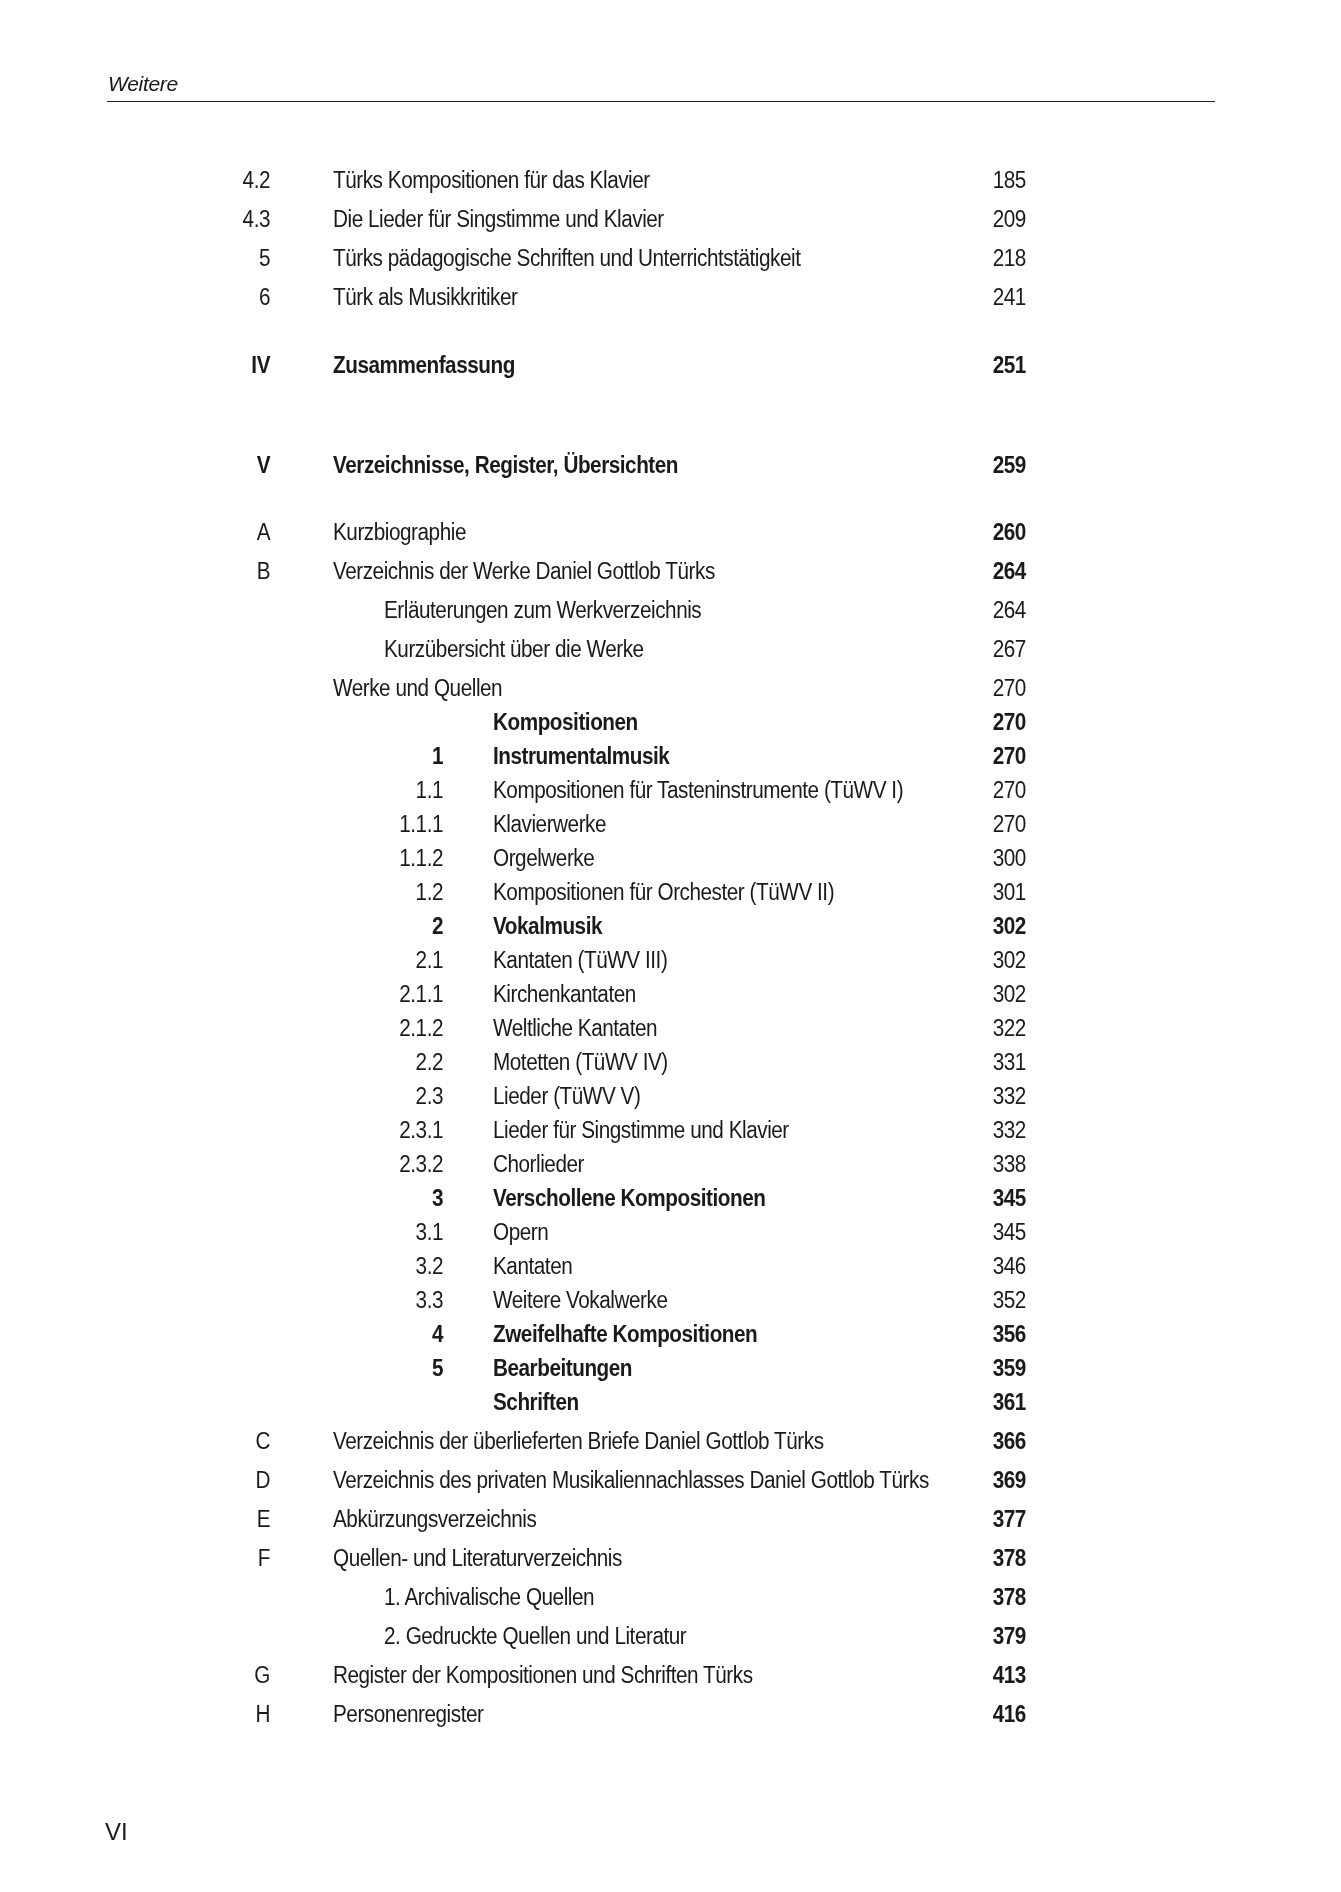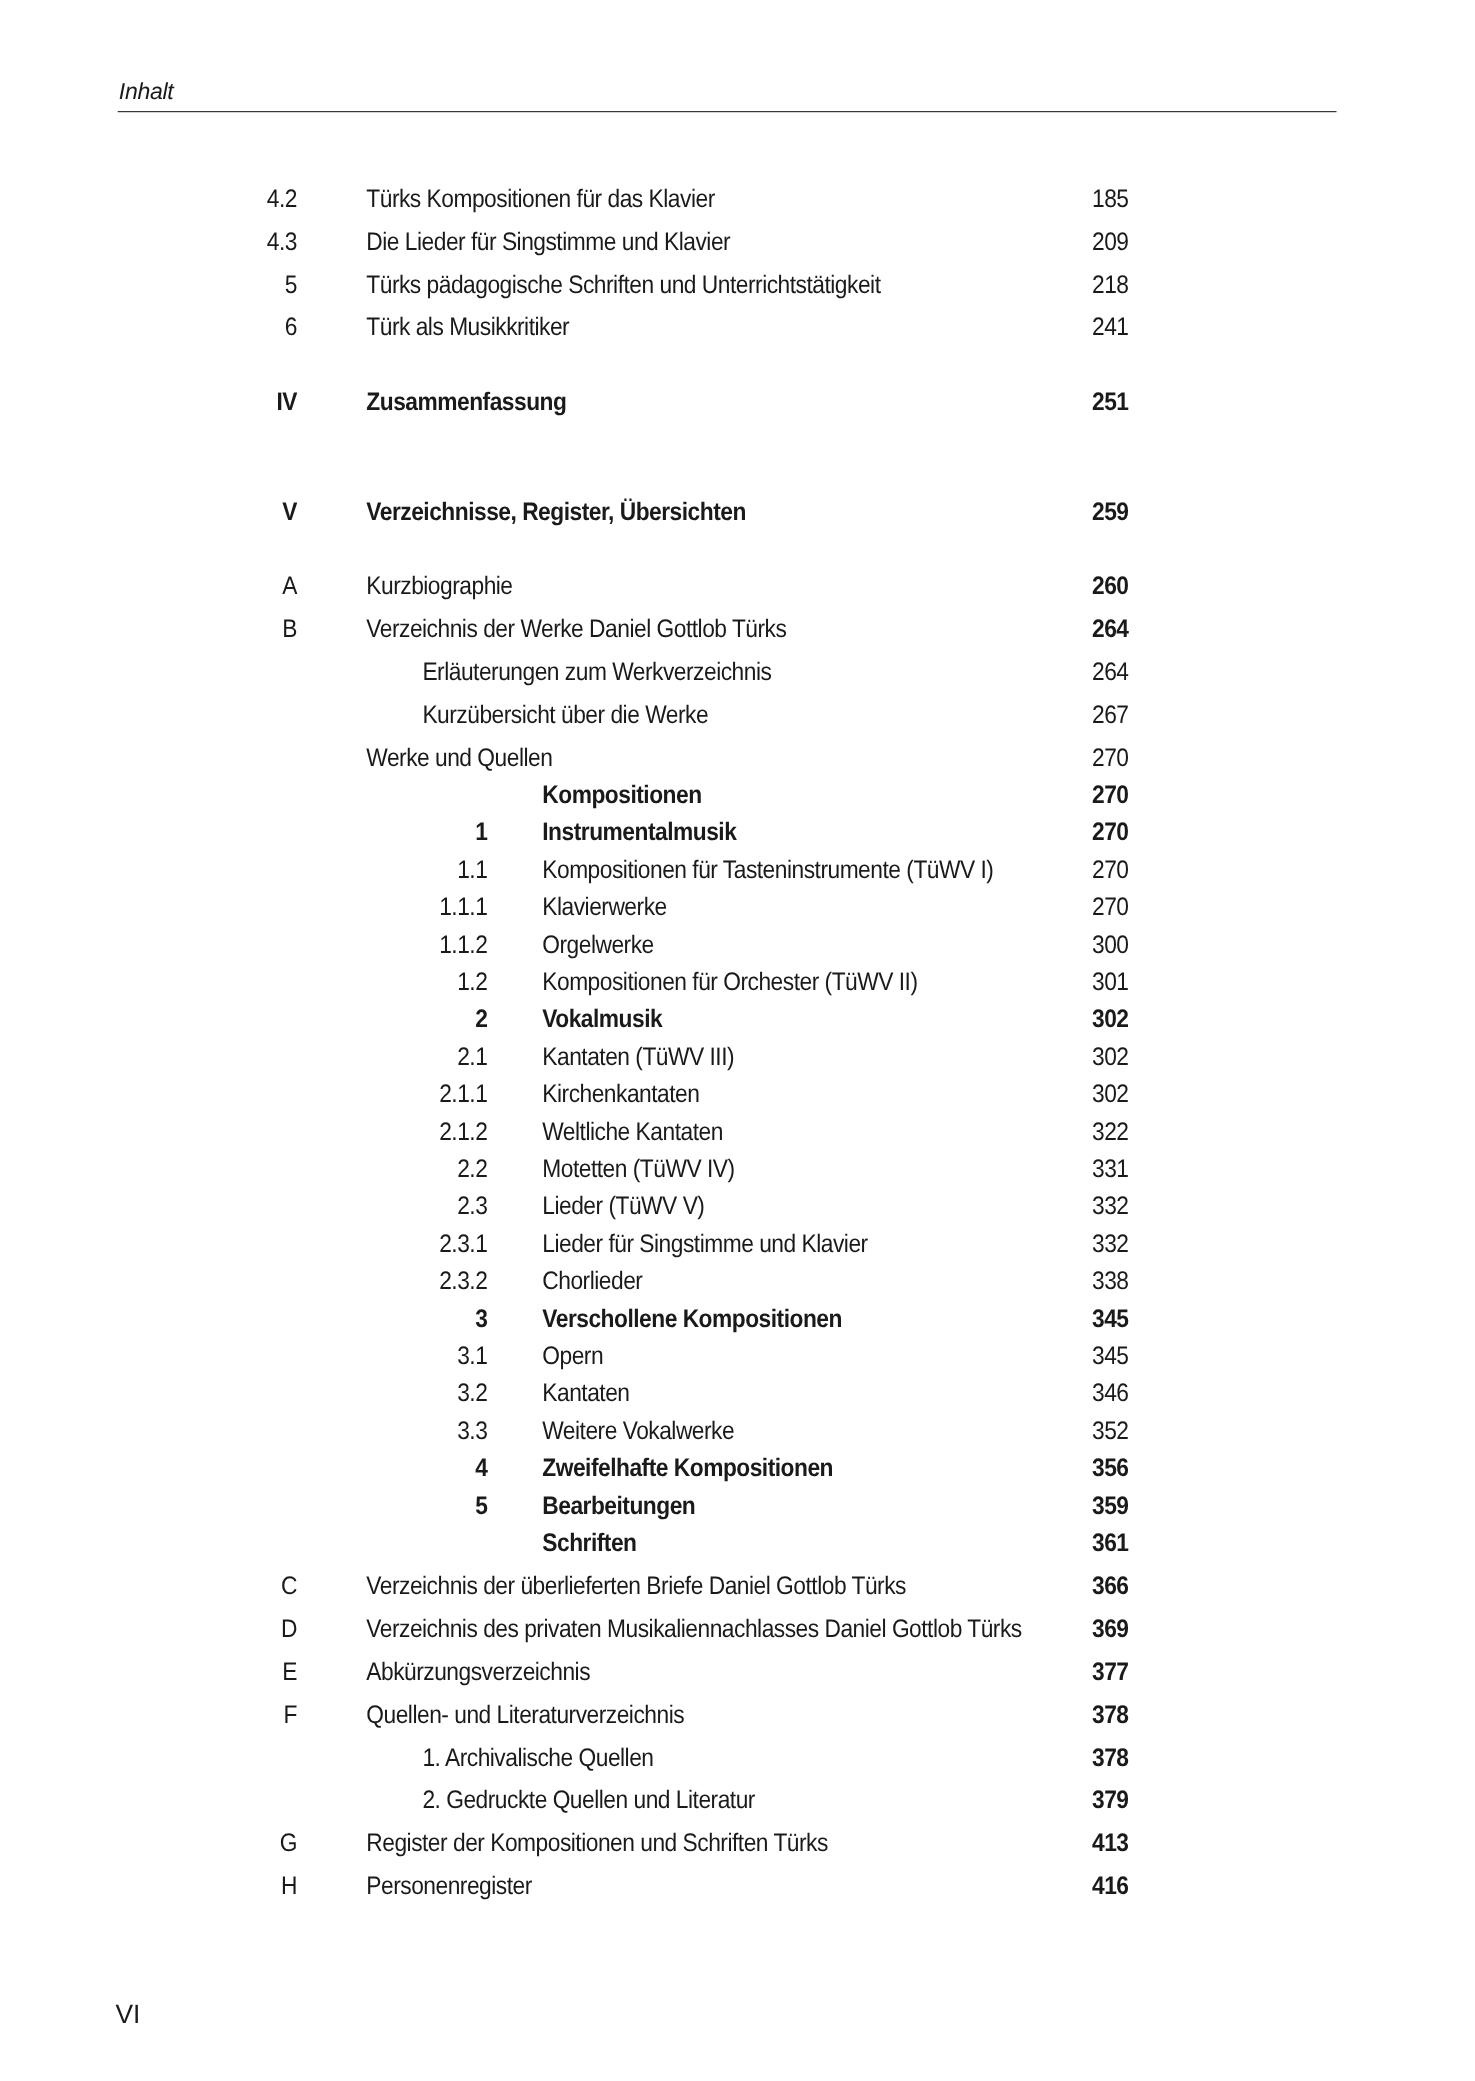--- a/index.html
+++ b/index.html
@@ -14,21 +14,21 @@
   .row .num { position: absolute; text-align: right; white-space: nowrap; }
   .row .title { position: absolute; white-space: nowrap; }
   .row .page { position: absolute; right: 0; width: 1290px; text-align: right; white-space: nowrap; }
   .row.bold .title, .row.bold .num, .row.bold .page { font-weight: bold; }
   .row.boldpage .page { font-weight: bold; }
   .folio { position: absolute; left: 105px; top: 1818px; font-size: 24px; }
 </style>
 </head>
 <body>
 
-<div class="running-head">Inhalt</div>
+<div class="running-head">Weitere</div>
 <div class="head-rule"></div>
 
 <div class="toc" id="toc">
     <div class="row" style="top: 167px;">
       <span class="num" style="right: 1041px;">4.2</span>
       <span class="title" style="left: 370px;">Türks Kompositionen für das Klavier</span>
       <span class="page" style="right: 201.111px; width: auto;">185</span>
     </div>
     <div class="row" style="top: 206px;">
       <span class="num" style="right: 1041px;">4.3</span>

